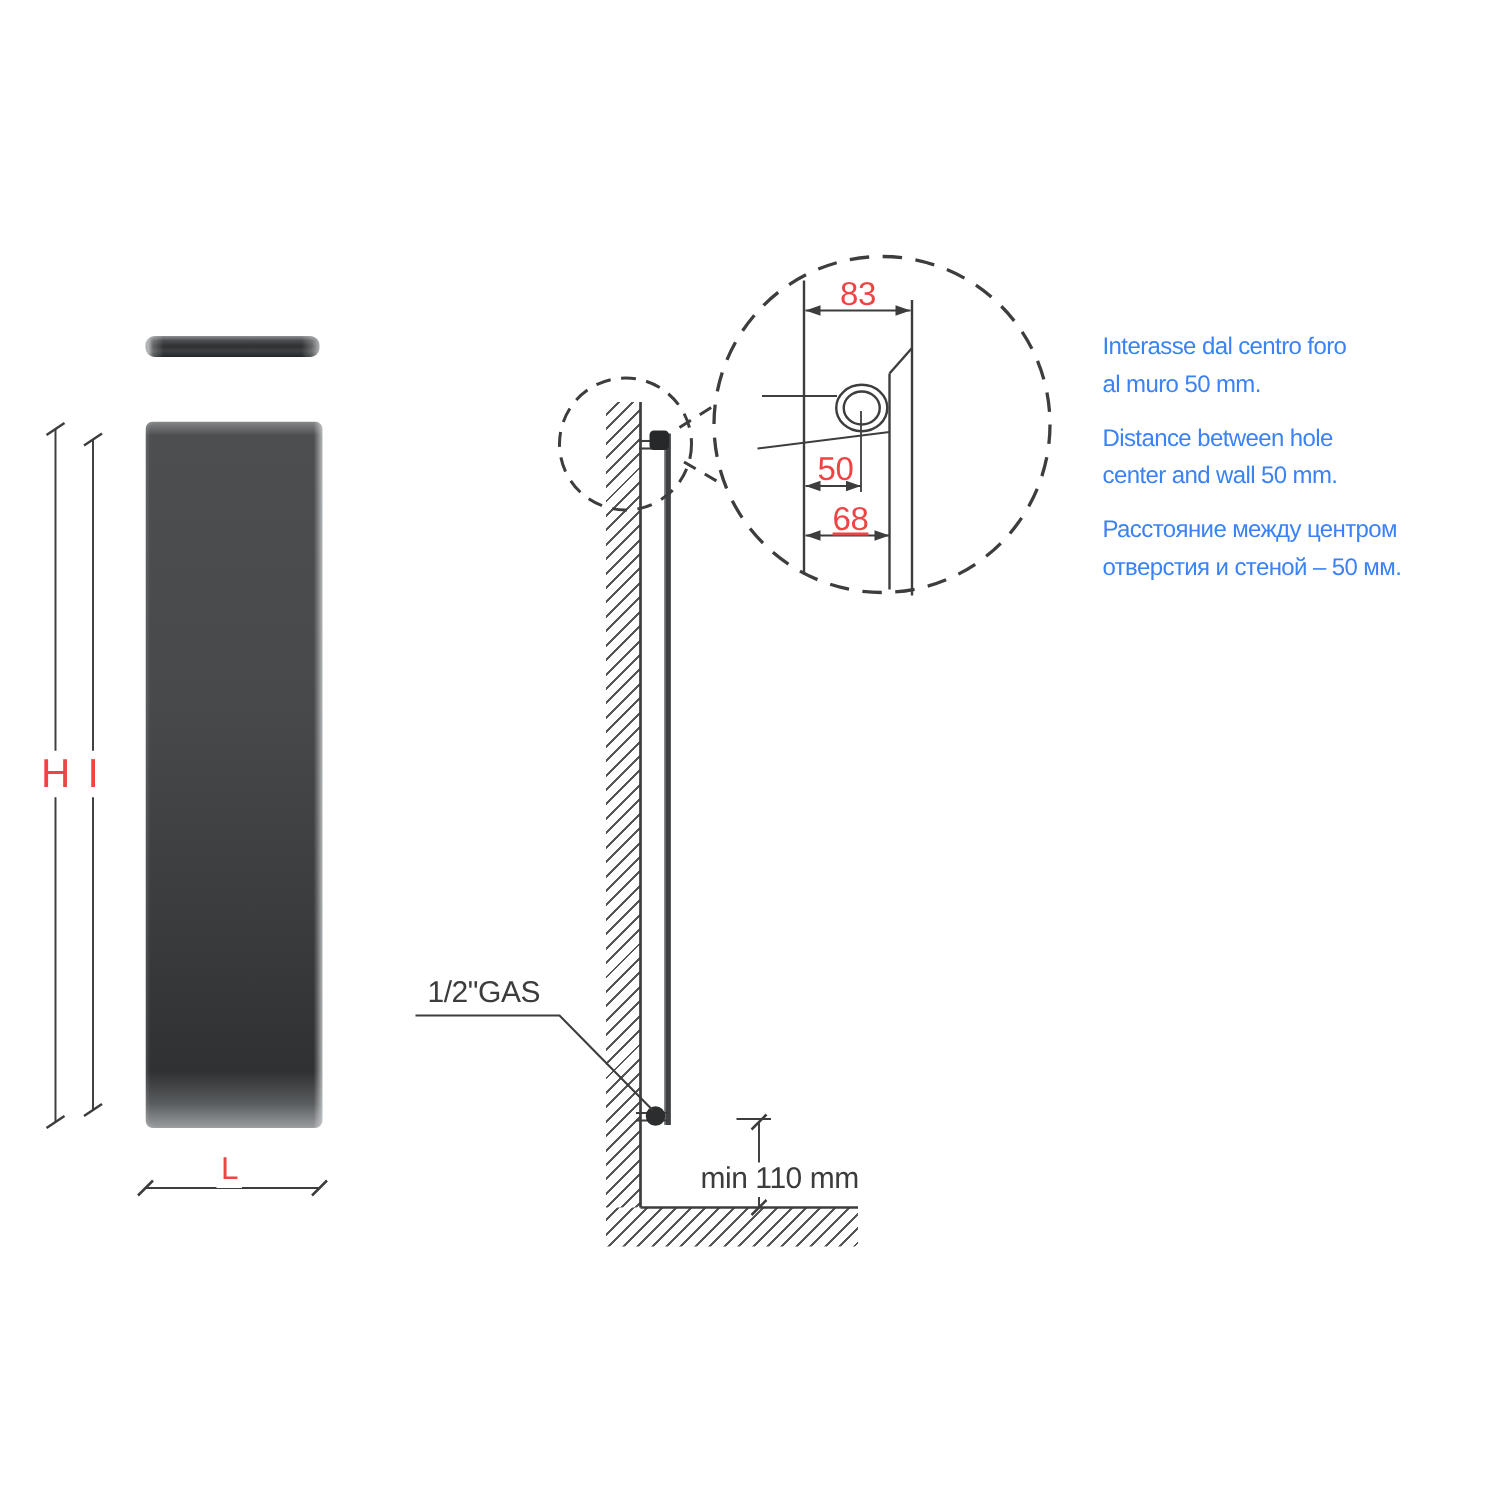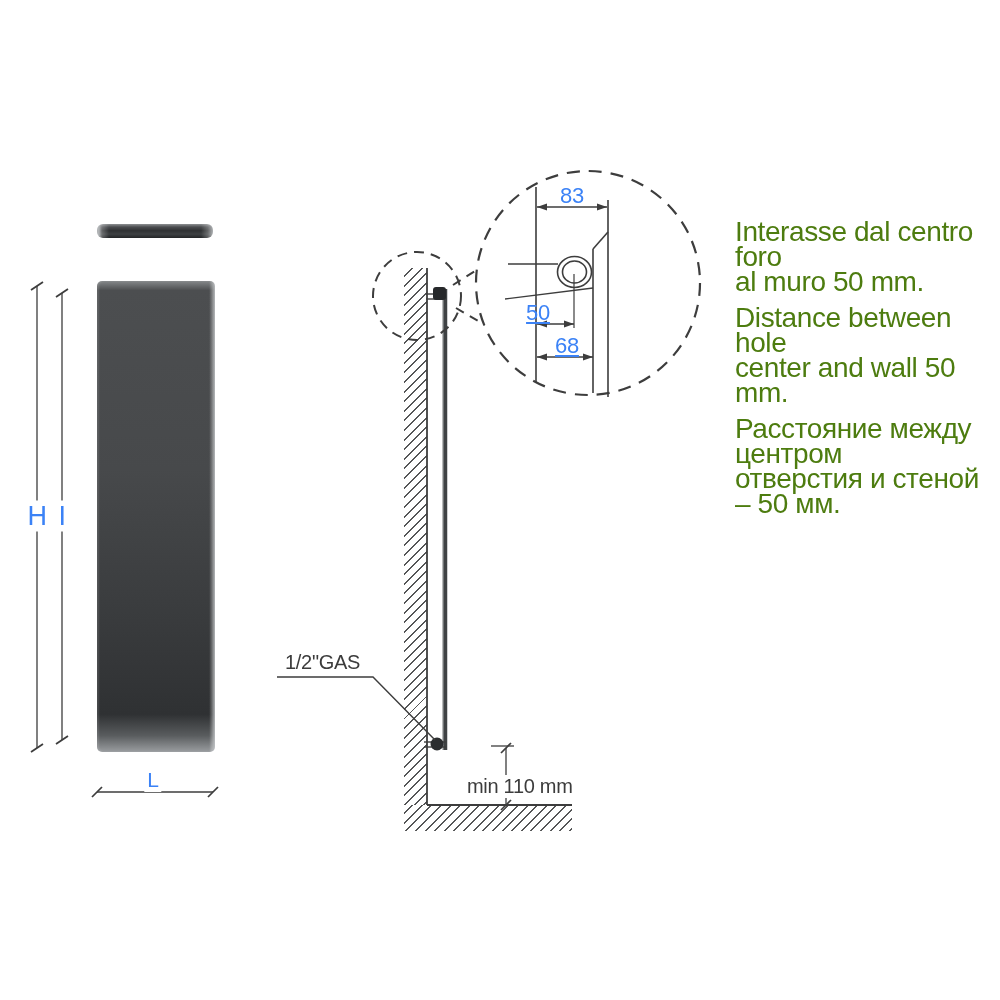--- a/index.html
+++ b/index.html
@@ -32,34 +32,34 @@
     left:97px;top:281px;width:118px;height:471px;border-radius:5px;
     background:
       linear-gradient(90deg, rgba(255,255,255,0) 0 95%, rgba(255,255,255,.22) 97%, rgba(200,203,205,.85) 100%),
       linear-gradient(180deg,#85888a 0%,#4c4e50 2%,#47494b 40%,#3a3c3e 70%,#2f3133 92%,#595c5e 96.5%,#9a9da0 100%);
     box-shadow:inset 2px 0 2px rgba(255,255,255,.12);
   }
 
   
   .dim-label{
     position:absolute;transform:translate(-50%,-50%);
-    background:#fff;padding:0 3px;color:#3b82f6;letter-spacing:-0.3px;white-space:pre;
+    background:#fff;padding:0 3px;color:#ef4444;letter-spacing:-0.3px;white-space:pre;
   }
   .lab-27{font-size:27px;}
   .lab-22{font-size:22px;}
   .lab-21{font-size:21px;}
   .plain-label{
     position:absolute;color:#3c3c3c;font-size:20px;letter-spacing:-0.3px;white-space:pre;
   }
   .min-label{background:#fff;padding:0 3px;}
 
   
   .notes{
     position:absolute;left:735px;top:219px;width:250px;
-    font-size:28px;line-height:25px;letter-spacing:-0.4px;color:#4d7c0f;
+    font-size:16px;line-height:25px;letter-spacing:-0.4px;color:#3b82f6;
   }
   .notes p{margin:0 0 11px 0;white-space:pre-line;}
 </style>
 </head>
 <body>
 
 <div class="canvas">
 
   <div class="hatch hatch-wall abs"></div>
   <div class="hatch hatch-floor abs"></div>
@@ -152,21 +152,21 @@
       <polygon points="537,357 547,353.5 547,360.5" fill="#3d3d3d" stroke="none"></polygon>
       <polygon points="593,357 583,353.5 583,360.5" fill="#3d3d3d" stroke="none"></polygon>
     </g>
   </svg>
 
   <span class="dim-label lab-27" style="left:37px;top:516px;">H</span>
   <span class="dim-label lab-27" style="left:62px;top:516px;">I</span>
   <span class="dim-label lab-21" style="left:153px;top:780px;">L</span>
 
   <span class="dim-label lab-22" style="left:572px;top:196px;background:transparent;">83</span>
-  <span class="dim-label lab-22" style="left:538px;top:313px;background:transparent;text-decoration:underline;">50</span>
+  <span class="dim-label lab-22" style="left:557px;top:313px;background:transparent;">50</span>
   <span class="dim-label lab-22" style="left:567px;top:346px;background:transparent;text-decoration:underline;">68</span>
 
   <span class="plain-label" style="left:285px;top:651px;">1/2"GAS</span>
   <span class="plain-label min-label" style="left:464px;top:775px;">min 110 mm</span>
 
   <div class="notes">
     <p>Interasse dal centro foro
 al muro 50 mm.</p>
     <p>Distance between hole
 center and wall 50 mm.</p>

